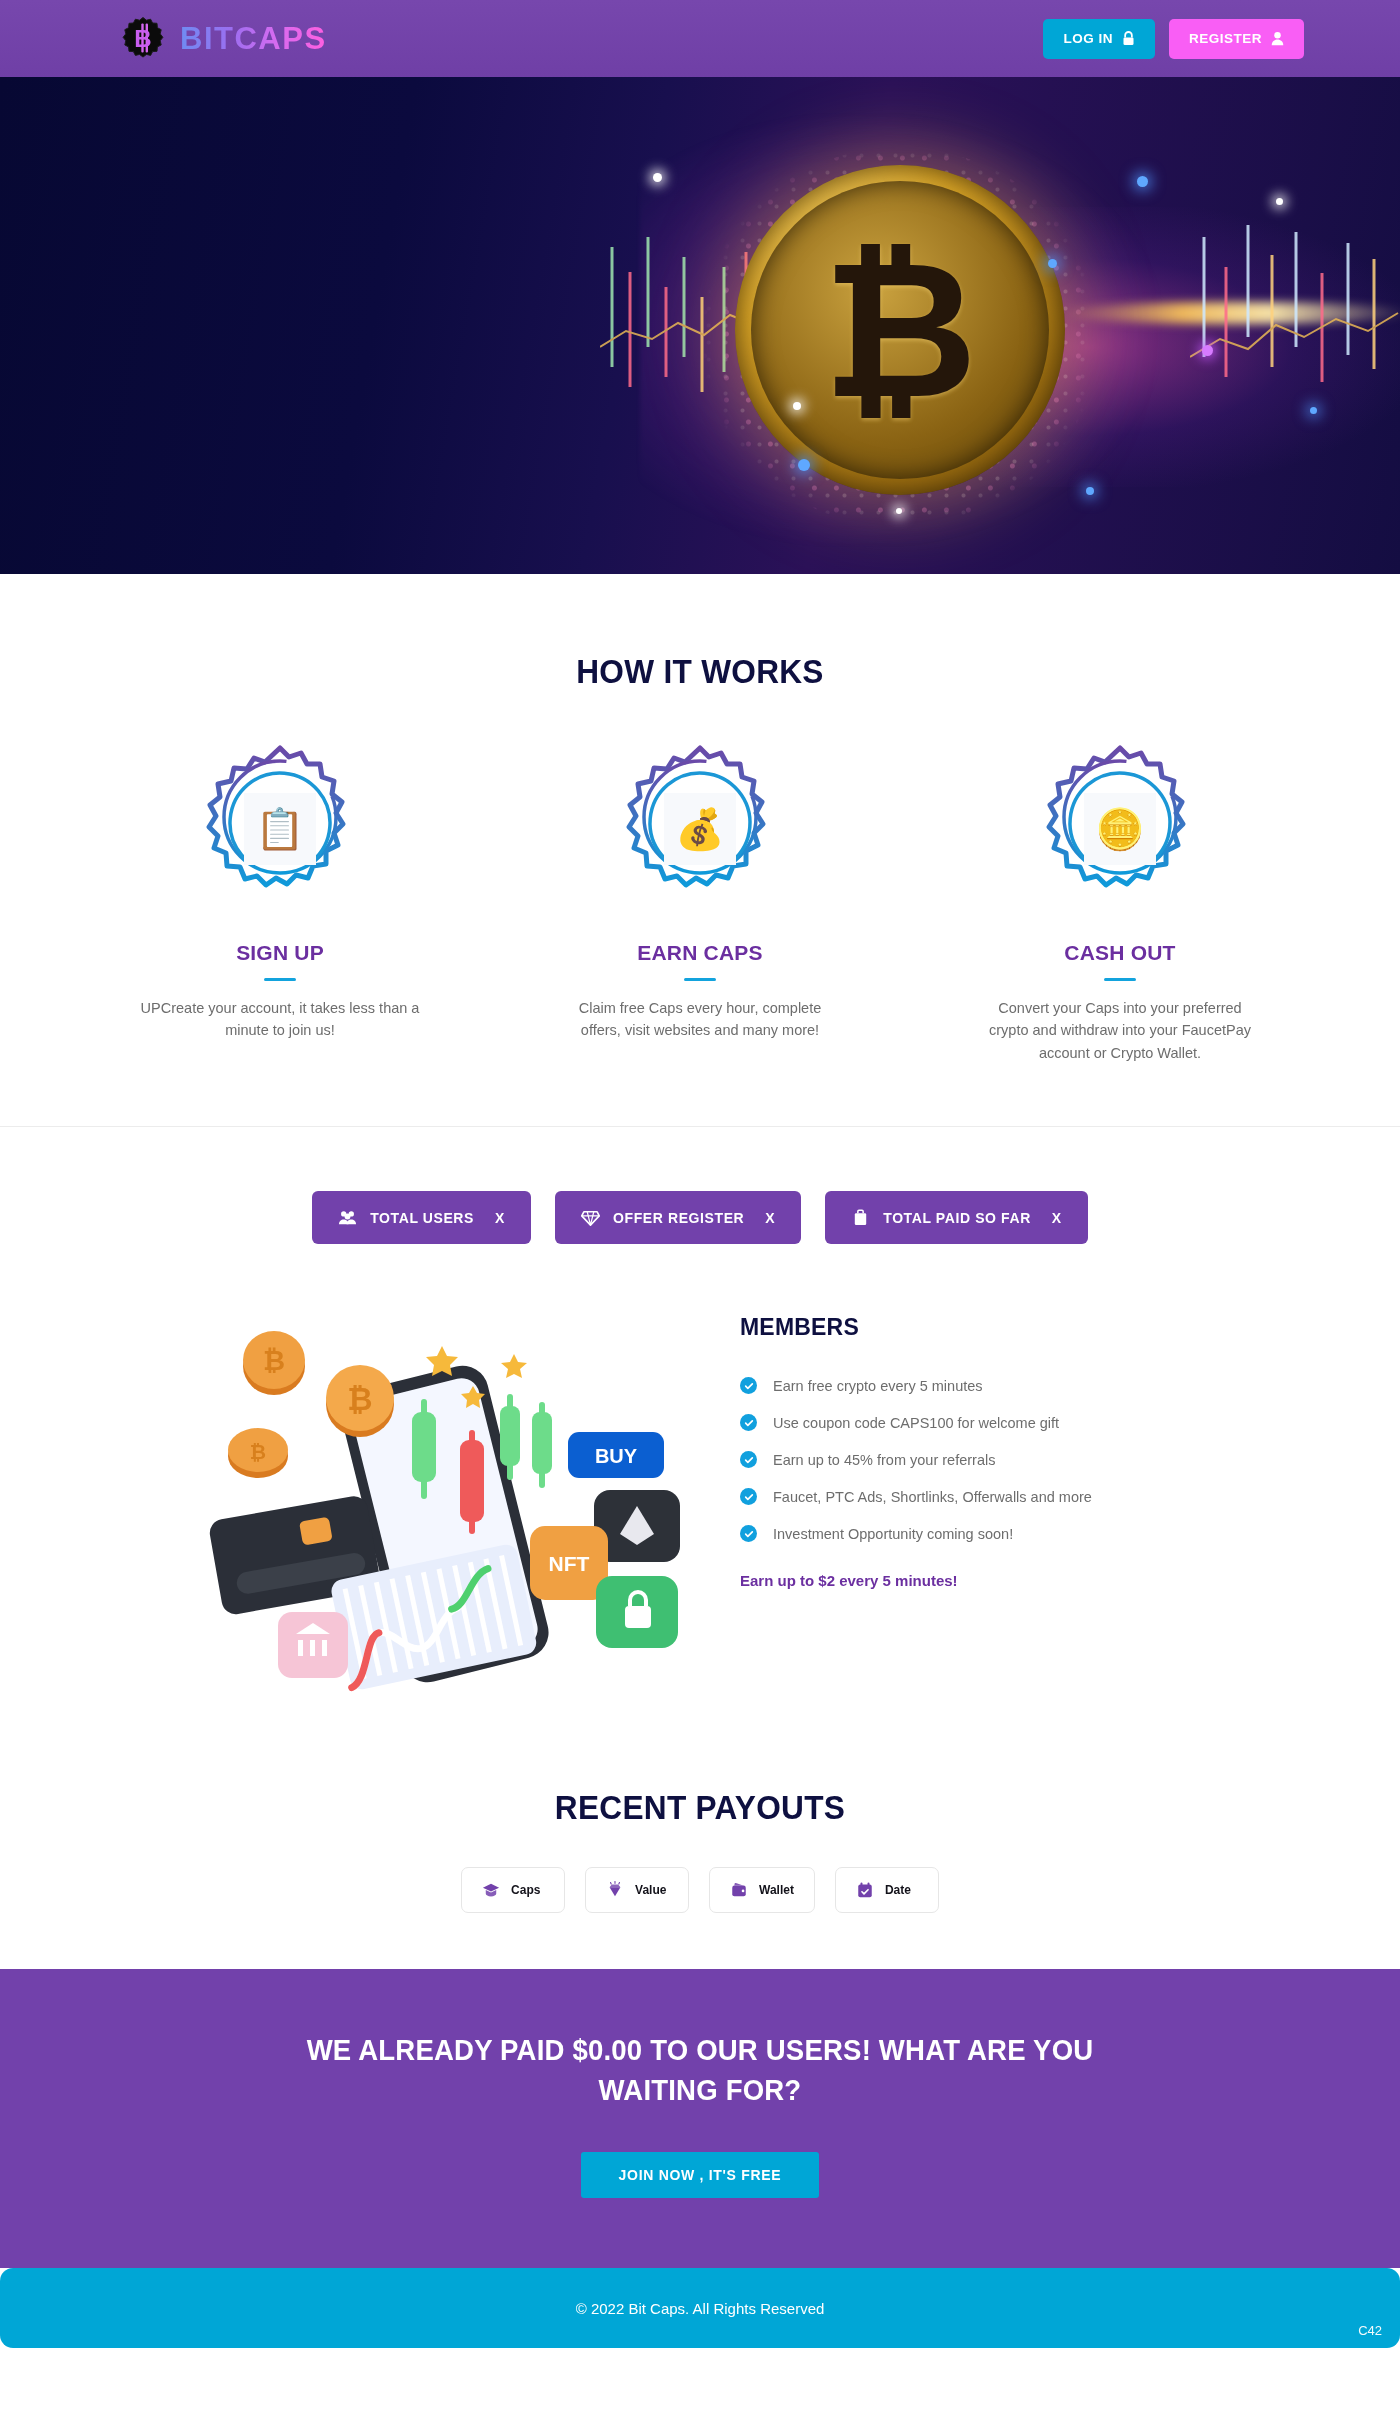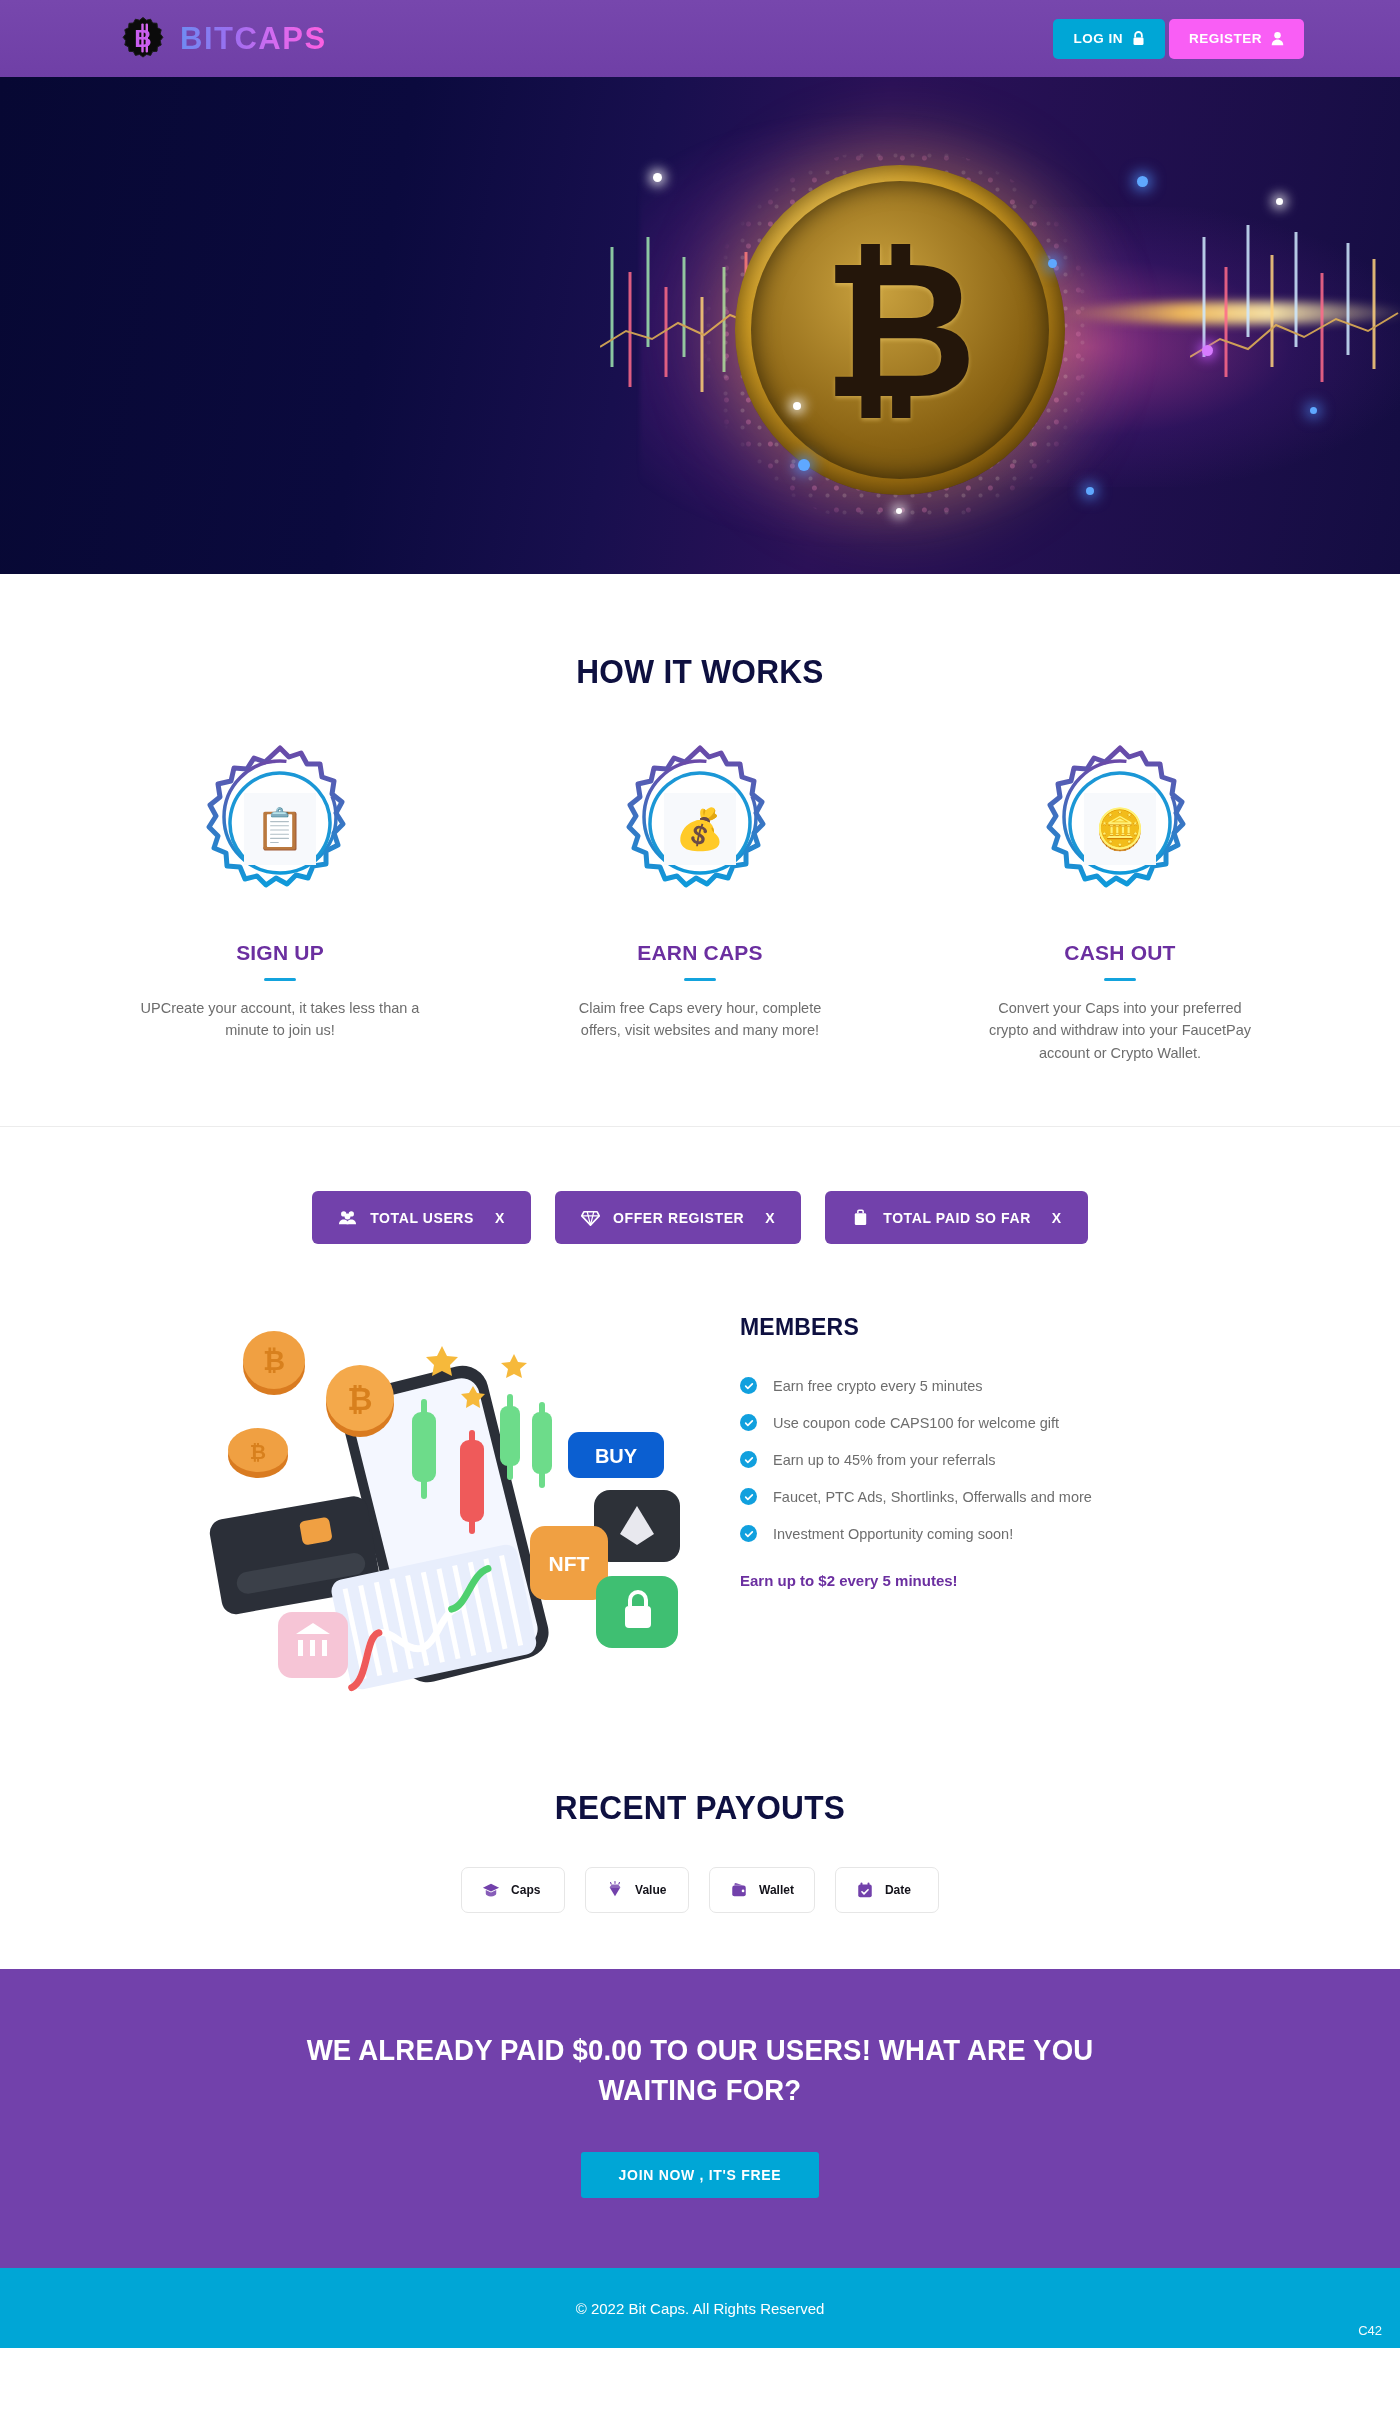--- a/index.html
+++ b/index.html
@@ -23,21 +23,21 @@
   }
   .brand { display:flex; align-items:center; gap:14px; }
   .brand-logo { width:46px; height:46px; position:relative; }
   .brand-text {
     font-size:31px; font-weight:700; letter-spacing:1.5px;
     background:linear-gradient(90deg,#6f8cf2 0%, #9b6ef0 35%, #d66bf0 65%, #ff5fe0 100%);
     -webkit-background-clip:text; background-clip:text;
     -webkit-text-fill-color:transparent; color:transparent;
     font-family:"Liberation Sans", sans-serif;
   }
-  .nav-actions { margin-left:auto; display:flex; align-items:center; gap:4px; }
+  .nav-actions { margin-left:auto; display:flex; align-items:center; gap:14px; }
   .btn-login, .btn-register {
     border:none; border-radius:5px; color:#fff;
     font-size:13.5px; font-weight:700; letter-spacing:.5px;
     padding:0 20px; height:40px;
     display:flex; align-items:center; gap:9px;
     cursor:pointer;
   }
   .btn-login { background:#00a6d6; }
   .btn-register { background:#f95ef5; }
   .btn-ico { width:13px; height:15px; display:inline-block; }
@@ -182,21 +182,21 @@
   .cta-btn {
     margin-top:42px; display:inline-flex; align-items:center; justify-content:center;
     background:#00a6d6; color:#fff; border:none; border-radius:3px;
     height:46px; padding:0 38px; font-size:14px; font-weight:700;
     letter-spacing:.7px; cursor:pointer;
   }
 
   
   .footer {
     background:#00a6d6; height:80px; position:relative;
-    display:flex; align-items:center; justify-content:center;
+    display:flex; align-items:center; justify-content:center;border-radius:13px;
   }
   .footer-text { color:#fff; font-size:15px; }
   .footer-badge {
     position:absolute; right:18px; bottom:10px;
     color:#fff; font-size:13px; opacity:.95;
   }
 </style>
 </head>
 <body>
 

